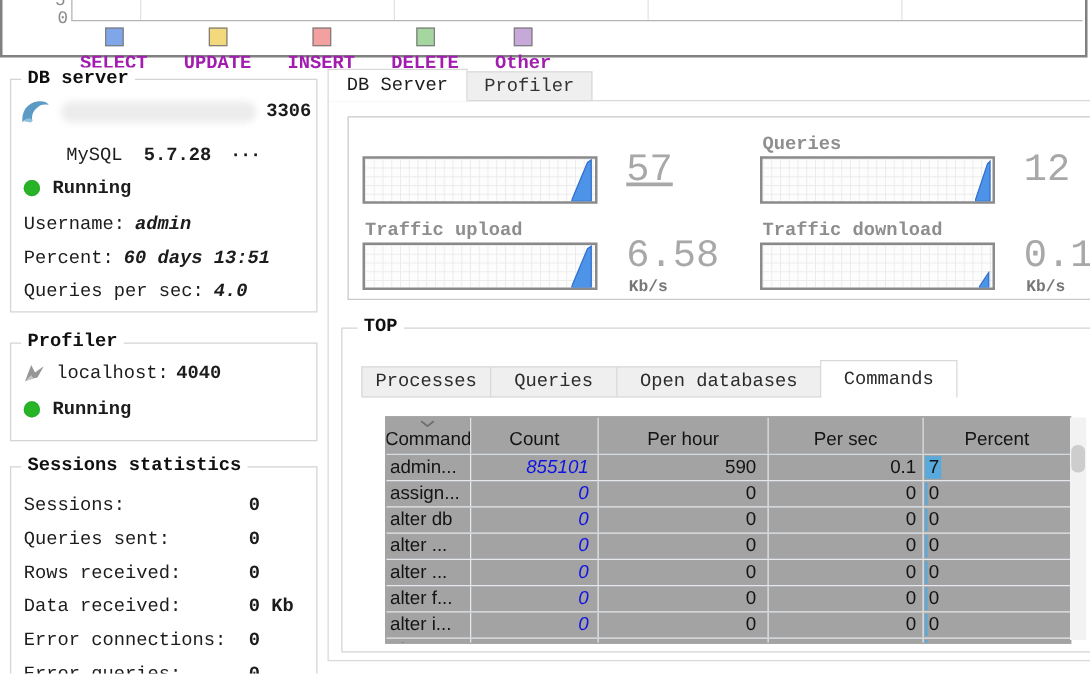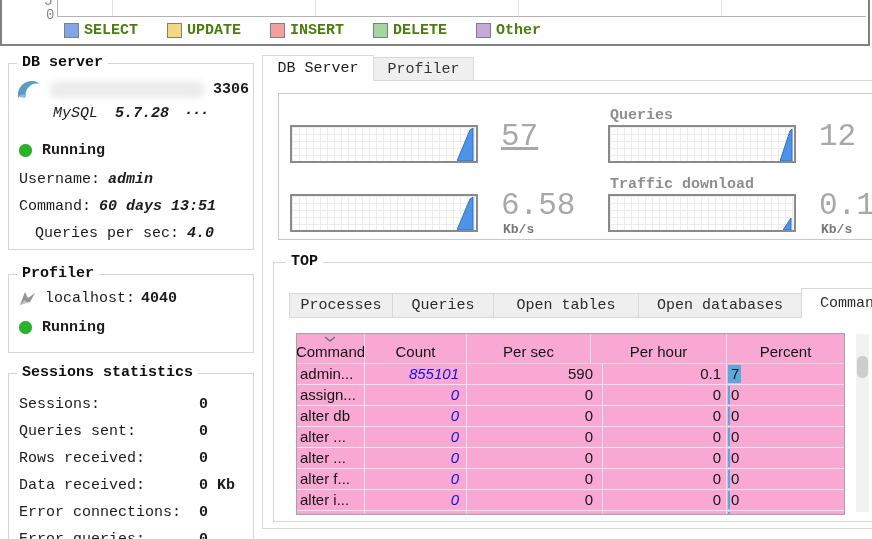--- a/index.html
+++ b/index.html
@@ -9,34 +9,34 @@
 
   
   .chart-panel{position:absolute;left:0;top:-7px;width:866px;height:49px;border:2px solid #808080;background:#fff;}
   .gridline{position:absolute;top:0;width:1px;height:21px;background:#e3e3e3;}
   .yaxis{position:absolute;left:55px;top:0;width:1px;height:21px;background:#b3b3b3;}
   .xaxis{position:absolute;left:55px;top:21px;right:2px;height:1px;background:#b3b3b3;}
   .tick{position:absolute;color:#8a8a8a;font-size:14px;}
   .tick5{left:42px;top:-2px;}
   .tick0{left:44px;top:12px;}
   .legend{position:absolute;left:62px;top:27px;display:flex;gap:29px;align-items:center;}
-  .legend-item{display:flex;align-items:center;gap:5px;font-weight:600;color:#4d7c0f;}
+  .legend-item{display:flex;align-items:center;gap:5px;font-weight:600;color:#a21caf;flex-direction:column;}
   .swatch{width:15px;height:15px;border:1px solid #7f7f7f;box-sizing:border-box;}
   .sw-select{background:#7ea6e9;} .sw-update{background:#f3d87d;} .sw-insert{background:#f3a0a0;}
   .sw-delete{background:#a5d6a0;} .sw-other{background:#c6a9d8;}
 
   
   .fs{position:absolute;left:8px;width:246px;border:1px solid #d4d4d4;background:#fff;box-sizing:border-box;}
   .fs-legend{position:absolute;top:-10px;left:8px;background:#fff;padding:0 5px;font-weight:700;color:#101010;}
   .fs1{top:63px;height:187px;}
   .fs2{top:274px;height:79px;}
   .fs3{top:373px;height:170px;}
   .host-row{position:absolute;left:6px;top:14px;width:234px;display:flex;align-items:center;}
   .redacted{flex:1;height:17px;margin:0 8px;background:#ececec;border-radius:9px;filter:blur(3px);}
-  .ver-row{position:absolute;left:44px;top:41px;font-style:italic;}
+  .ver-row{position:absolute;left:44px;top:52px;}
   .more-dots{font-weight:700;margin-left:6px;letter-spacing:-1px;cursor:pointer;}
   .run-row{position:absolute;display:flex;align-items:center;gap:10px;}
   .dot{width:13px;height:13px;border-radius:50%;background:#27b427;box-shadow:inset 0 0 1px #128a12;}
   .kv{position:absolute;left:10px;white-space:nowrap;}
   .kv b{margin-left:8px;font-style:italic;}
   .stat{position:absolute;left:10px;width:224px;display:flex;}
   .stat .lbl{flex:1;}
   .stat b{width:44px;}
 
   
@@ -58,22 +58,22 @@
   .gauge-unit{position:absolute;font-size:13px;font-weight:700;color:#777;}
 
   
   .fs-top{position:absolute;left:273px;top:262px;width:612px;height:260px;border:1px solid #d4d4d4;box-sizing:border-box;}
   .top-tabs{position:absolute;left:15px;top:25px;display:flex;align-items:flex-end;height:30px;}
   .ttab{height:25px;background:#efefef;border:1px solid #d9d9d9;box-sizing:border-box;margin-right:-1px;
         display:flex;align-items:center;justify-content:center;color:#2b2b2b;cursor:pointer;}
   .ttab-active{height:30px;background:#fff;border-bottom:none;z-index:2;position:relative;}
 
   
-  .cmd-table{position:absolute;left:22px;top:70px;width:547px;height:180px;border:1px solid #a3a3a3;
-             background:#f9a8d4;overflow:hidden;box-sizing:content-box;
+  .cmd-table{position:absolute;left:34px;top:70px;width:547px;height:180px;border:1px solid #a3a3a3;
+             background:#a3a3a3;overflow:hidden;box-sizing:content-box;
              font-family:"Liberation Sans","DejaVu Sans",sans-serif;font-size:15px;color:#141414;}
   .thead{display:flex;height:29px;border-bottom:1px solid #d5dade;position:relative;}
   .th{display:flex;align-items:center;justify-content:center;border-right:1px solid #dde2e6;
       box-sizing:border-box;overflow:hidden;white-space:nowrap;cursor:pointer;padding-top:5px;}
   .th span{flex-shrink:0;}
   .th:last-child{border-right:none;}
   .c1{width:68px;} .c2{width:102px;} .c3{width:136px;} .c4{width:124px;} .c5{flex:1;}
   .sort-icon{position:absolute;left:26px;top:2px;}
   .tr{display:flex;height:20px;border-bottom:1px solid #e4e8ec;line-height:19px;}
   .td{box-sizing:border-box;border-right:1px solid #e4e8ec;white-space:nowrap;overflow:hidden;}
@@ -142,23 +142,23 @@
       <span class="more-dots">···</span>
     </div>
     <div class="run-row" style="left:10px;top:78px;">
       <span class="dot"></span>
       <b>Running</b>
     </div>
     <div class="kv" style="top:107px;">
       <span>Username:</span><b>admin</b>
     </div>
     <div class="kv" style="top:134px;">
-      <span>Command:</span><b>60 days 13:51</b>
-    </div>
-    <div class="kv" style="top:161px;margin-left:16px;">
+      <span>Percent:</span><b>60 days 13:51</b>
+    </div>
+    <div class="kv" style="top:161px;">
       <span>Queries per sec:</span><b>4.0</b>
     </div>
   </div>
 
   <div class="fs fs2">
     <div class="fs-legend">Profiler</div>
     <div class="run-row" style="left:10px;top:15px;gap:8px;">
       <svg width="18" height="16" viewBox="0 0 18 16">
         <path d="M1 14 L6 1 L9 7 L16 2 L11 11 L6 12 Z" fill="#969696"></path>
         <path d="M1 14 L6 9 L8 12 Z" fill="#c4c4c4"></path>
@@ -214,20 +214,21 @@
     <div class="gauge-value" style="left:222px;top:27px;text-decoration:underline;">57</div>
 
     <div class="gauge-label" style="left:331px;top:13px;">Queries</div>
     <div class="gauge-box" style="left:329px;top:31px;">
       <svg class="spike" width="14" height="34">
         <polygon points="0,34 10,4 12,2 12,34" fill="#4d94e8" stroke="#2f6fce" stroke-width="1"></polygon>
       </svg>
     </div>
     <div class="gauge-value" style="left:540px;top:27px;">12</div>
 
+    <div class="gauge-label" style="left:13px;top:82px;">Traffic upload</div>
     <div class="gauge-box" style="left:11px;top:100px;">
       <svg class="spike" width="19" height="34">
         <polygon points="0,34 13,3 16,1 16,34" fill="#4d94e8" stroke="#2f6fce" stroke-width="1"></polygon>
       </svg>
     </div>
     <div class="gauge-value" style="left:222px;top:96px;">6.58</div>
     <div class="gauge-unit" style="left:224px;top:128px;">Kb/s</div>
 
     <div class="gauge-label" style="left:331px;top:82px;">Traffic download</div>
     <div class="gauge-box" style="left:329px;top:100px;">
@@ -238,41 +239,40 @@
     <div class="gauge-value" style="left:540px;top:96px;">0.19</div>
     <div class="gauge-unit" style="left:542px;top:128px;">Kb/s</div>
   </div>
 
   <div class="fs-top">
     <div class="fs-legend" style="left:12px;">TOP</div>
 
     <div class="top-tabs">
       <div class="ttab" style="width:104px;">Processes</div>
       <div class="ttab" style="width:102px;">Queries</div>
-      <div class="ttab" style="width:146px;">Open tables</div>
       <div class="ttab" style="width:164px;">Open databases</div>
       <div class="ttab ttab-active" style="width:110px;">Commands</div>
     </div>
 
     <div class="cmd-table">
       <div class="thead">
         <svg class="sort-icon" width="14" height="7">
           <polyline points="2,1 7,5 12,1" stroke="#6e6e6e" stroke-width="1.4" fill="none"></polyline>
         </svg>
         <div class="th c1">
             <span>Command</span>
           </div>
         <div class="th c2">
             <span>Count</span>
           </div>
+        <div class="th c3">
+            <span>Per hour</span>
+          </div>
         <div class="th c4">
             <span>Per sec</span>
-          </div>
-        <div class="th c3">
-            <span>Per hour</span>
           </div>
         <div class="th c5">
             <span>Percent</span>
           </div>
       </div>
 
       <div class="tr">
         <div class="td c1">admin...</div>
         <div class="td c2">855101</div>
         <div class="td c3">590</div>

